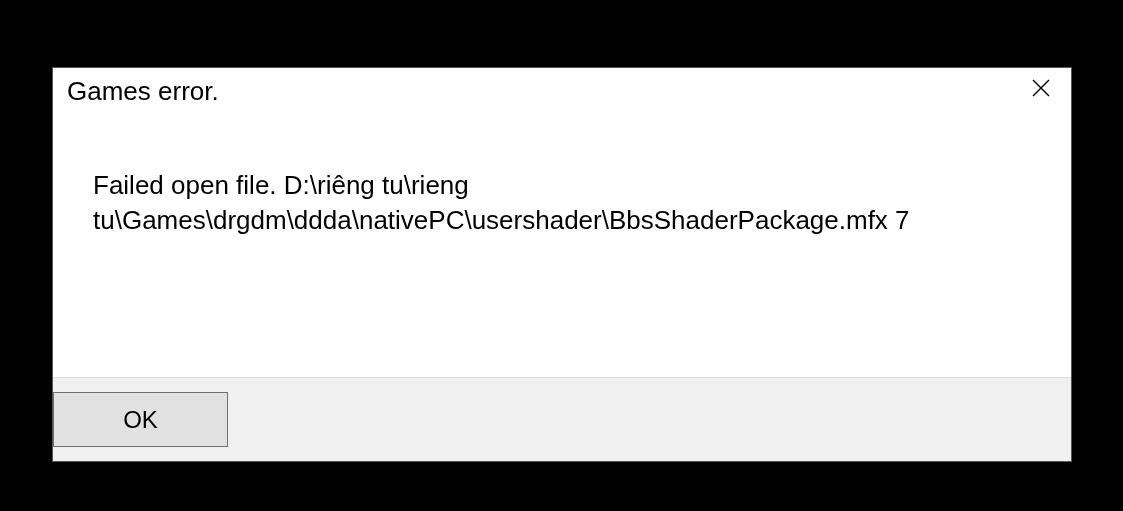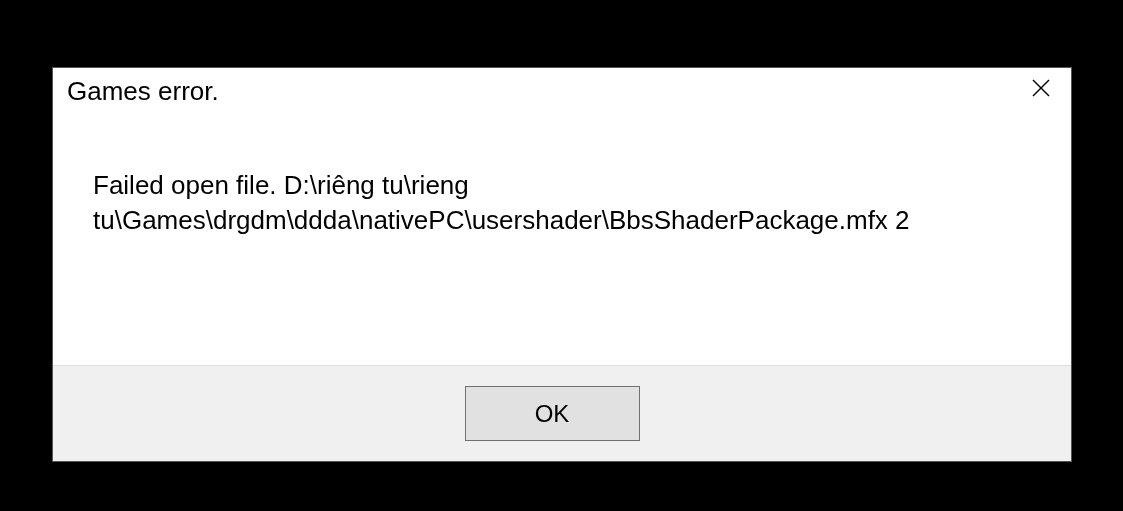--- a/index.html
+++ b/index.html
@@ -58,23 +58,23 @@
     .message {
       font-size: 26px;
       color: #000;
       line-height: 1.35;
       font-weight: 400;
       word-break: break-word;
     }
     .button-bar {
       background: #f0f0f0;
       border-top: 1px solid #dfdfdf;
-      height: 96px;
+      height: 84px;
       display: flex;
-      justify-content: center;
+      justify-content: flex-start;
       align-items: center;
       padding-right: 20px;
     }
     .ok-button {
       width: 175px;
       height: 55px;
       background: #e1e1e1;
       border: 1px solid #707070;
       font-size: 24px;
       font-family: inherit;
@@ -89,18 +89,18 @@
   <div class="titlebar">
     <span class="title-text">Games error.</span>
     <div class="close-btn">
       <svg viewBox="0 0 20 20">
         <line x1="2" y1="2" x2="18" y2="18" stroke="#000" stroke-width="1.5"></line>
         <line x1="18" y1="2" x2="2" y2="18" stroke="#000" stroke-width="1.5"></line>
       </svg>
     </div>
   </div>
   <div class="body-area">
-    <div class="message">Failed open file. D:\riêng tu\rieng tu\Games\drgdm\ddda\nativePC\usershader\BbsShaderPackage.mfx 2</div>
+    <div class="message">Failed open file. D:\riêng tu\rieng tu\Games\drgdm\ddda\nativePC\usershader\BbsShaderPackage.mfx 7</div>
   </div>
   <div class="button-bar">
     <button class="ok-button">OK</button>
   </div>
 </div>
 
 </body></html>

